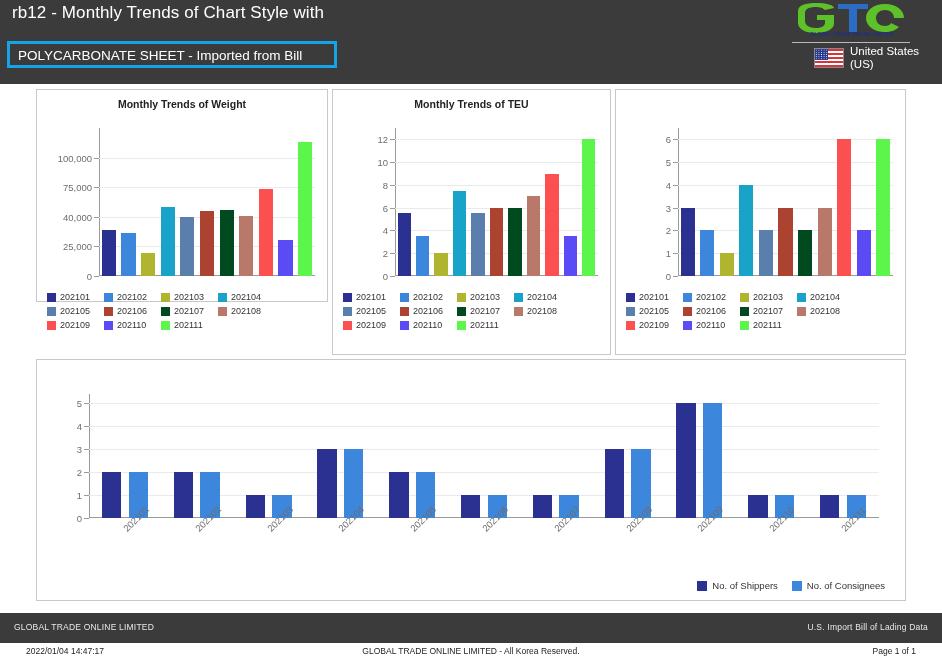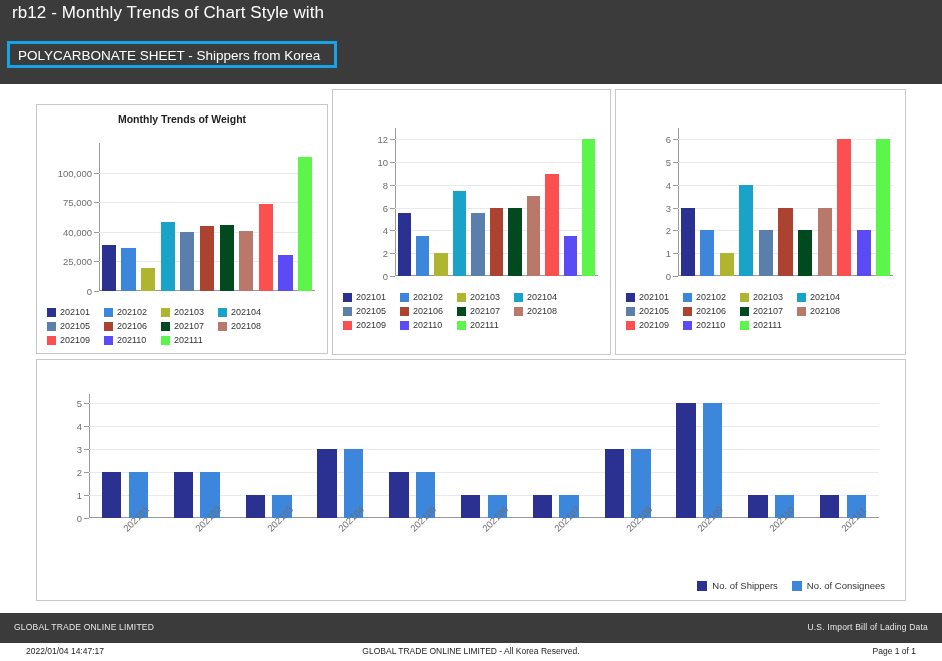--- a/index.html
+++ b/index.html
@@ -129,28 +129,47 @@
   .footer-low .c{position:absolute;left:0;top:3px;width:942px;text-align:center;font-size:8.5px;color:#222;}
   .footer-low .r{position:absolute;right:26px;top:3px;font-size:8.5px;color:#222;}
 </style>
 </head>
 <body>
 
 <div class="header">
   <div class="hdr-title">rb12 - Monthly Trends of Chart Style with</div>
 
   <div class="hdr-subbox">
-    <div class="hdr-subtext">POLYCARBONATE SHEET - Shippers from Korea</div>
+    <div class="hdr-subtext">POLYCARBONATE SHEET - Imported from Bill</div>
   </div>
 
+  <div class="logo-wrap">
+    <div class="logo-mark">
+      <svg width="118" height="32" viewBox="0 0 118 32">
+        <path d="M6 9 C6 3,14 1,24 1 C34 1,42 3,42 6 L33 8 C31 6,28 5,24 5 C17 5,13 7,13 11 L13 19 C13 23,17 26,24 26 C29 26,33 24,33 21 L33 18 L25 18 L25 13 L42 13 L42 22 C42 27,34 31,24 31 C13 31,6 27,6 21 Z" fill="#5fc12a"></path>
+        <path d="M46 2 L76 2 L76 7 L65 7 L65 30 L57 30 L57 7 L46 7 Z" fill="#2b6cc4"></path>
+        <path d="M112 16 C112 8,104 2,93 2 C82 2,74 8,74 16 C74 24,82 30,93 30 C99 30,104 28,107 25 L99 21 C98 23,96 24,93 24 C88 24,84 21,84 16 C84 11,88 8,93 8 C98 8,102 11,102 16 Z" fill="#5fc12a"></path>
+      </svg>
+    </div>
+    <div class="logo-caption">GLOBAL TRADE ONLINE LIMITED</div>
+    <div class="logo-rule"></div>
+    <div class="flag">
+      <div class="stripes"></div>
+        <div class="canton"></div>
+    </div>
+    <div class="country">
+      <span>United States</span><br>
+      <span>(US)</span>
+    </div>
+  </div>
 </div>
 
 <div class="content">
 
-  <div class="panel" id="panel-weight" style="left:36px;top:20px;width:292px;height:250px;">
+  <div class="panel" id="panel-weight" style="left:36px;top:5px;width:292px;height:213px;">
       <div class="panel-title">Monthly Trends of Weight</div>
       <div class="plot" style="left: 62px; top: 38px; width: 216px; height: 148px;">
         <div class="axis-y"></div>
         <div class="axis-x"></div>
         <div class="tick" style="top: 148px;"></div>
         <div class="ytick-label" style="top: 148px;">0</div>
         <div class="gridline" style="top: 118.4px;"></div>
         <div class="tick" style="top: 118.4px;"></div>
         <div class="ytick-label" style="top: 118.4px;">25,000</div>
         <div class="gridline" style="top: 88.8px;"></div>
@@ -215,20 +234,21 @@
           <span class="sw" style="background: rgb(91, 75, 245);"></span>
           <span class="lb">202110</span>
         </div>
         <div class="li">
           <span class="sw" style="background: rgb(92, 245, 75);"></span>
           <span class="lb">202111</span>
         </div>
       </div>
     </div>
   <div class="panel" id="panel-teu" style="left:332px;top:5px;width:279px;height:266px;">
+      <div class="panel-title">Monthly Trends of TEU</div>
       <div class="plot" style="left: 62px; top: 38px; width: 203px; height: 148px;">
         <div class="axis-y"></div>
         <div class="axis-x"></div>
         <div class="tick" style="top: 148px;"></div>
         <div class="ytick-label" style="top: 148px;">0</div>
         <div class="gridline" style="top: 125.231px;"></div>
         <div class="tick" style="top: 125.231px;"></div>
         <div class="ytick-label" style="top: 125.231px;">2</div>
         <div class="gridline" style="top: 102.462px;"></div>
         <div class="tick" style="top: 102.462px;"></div>

